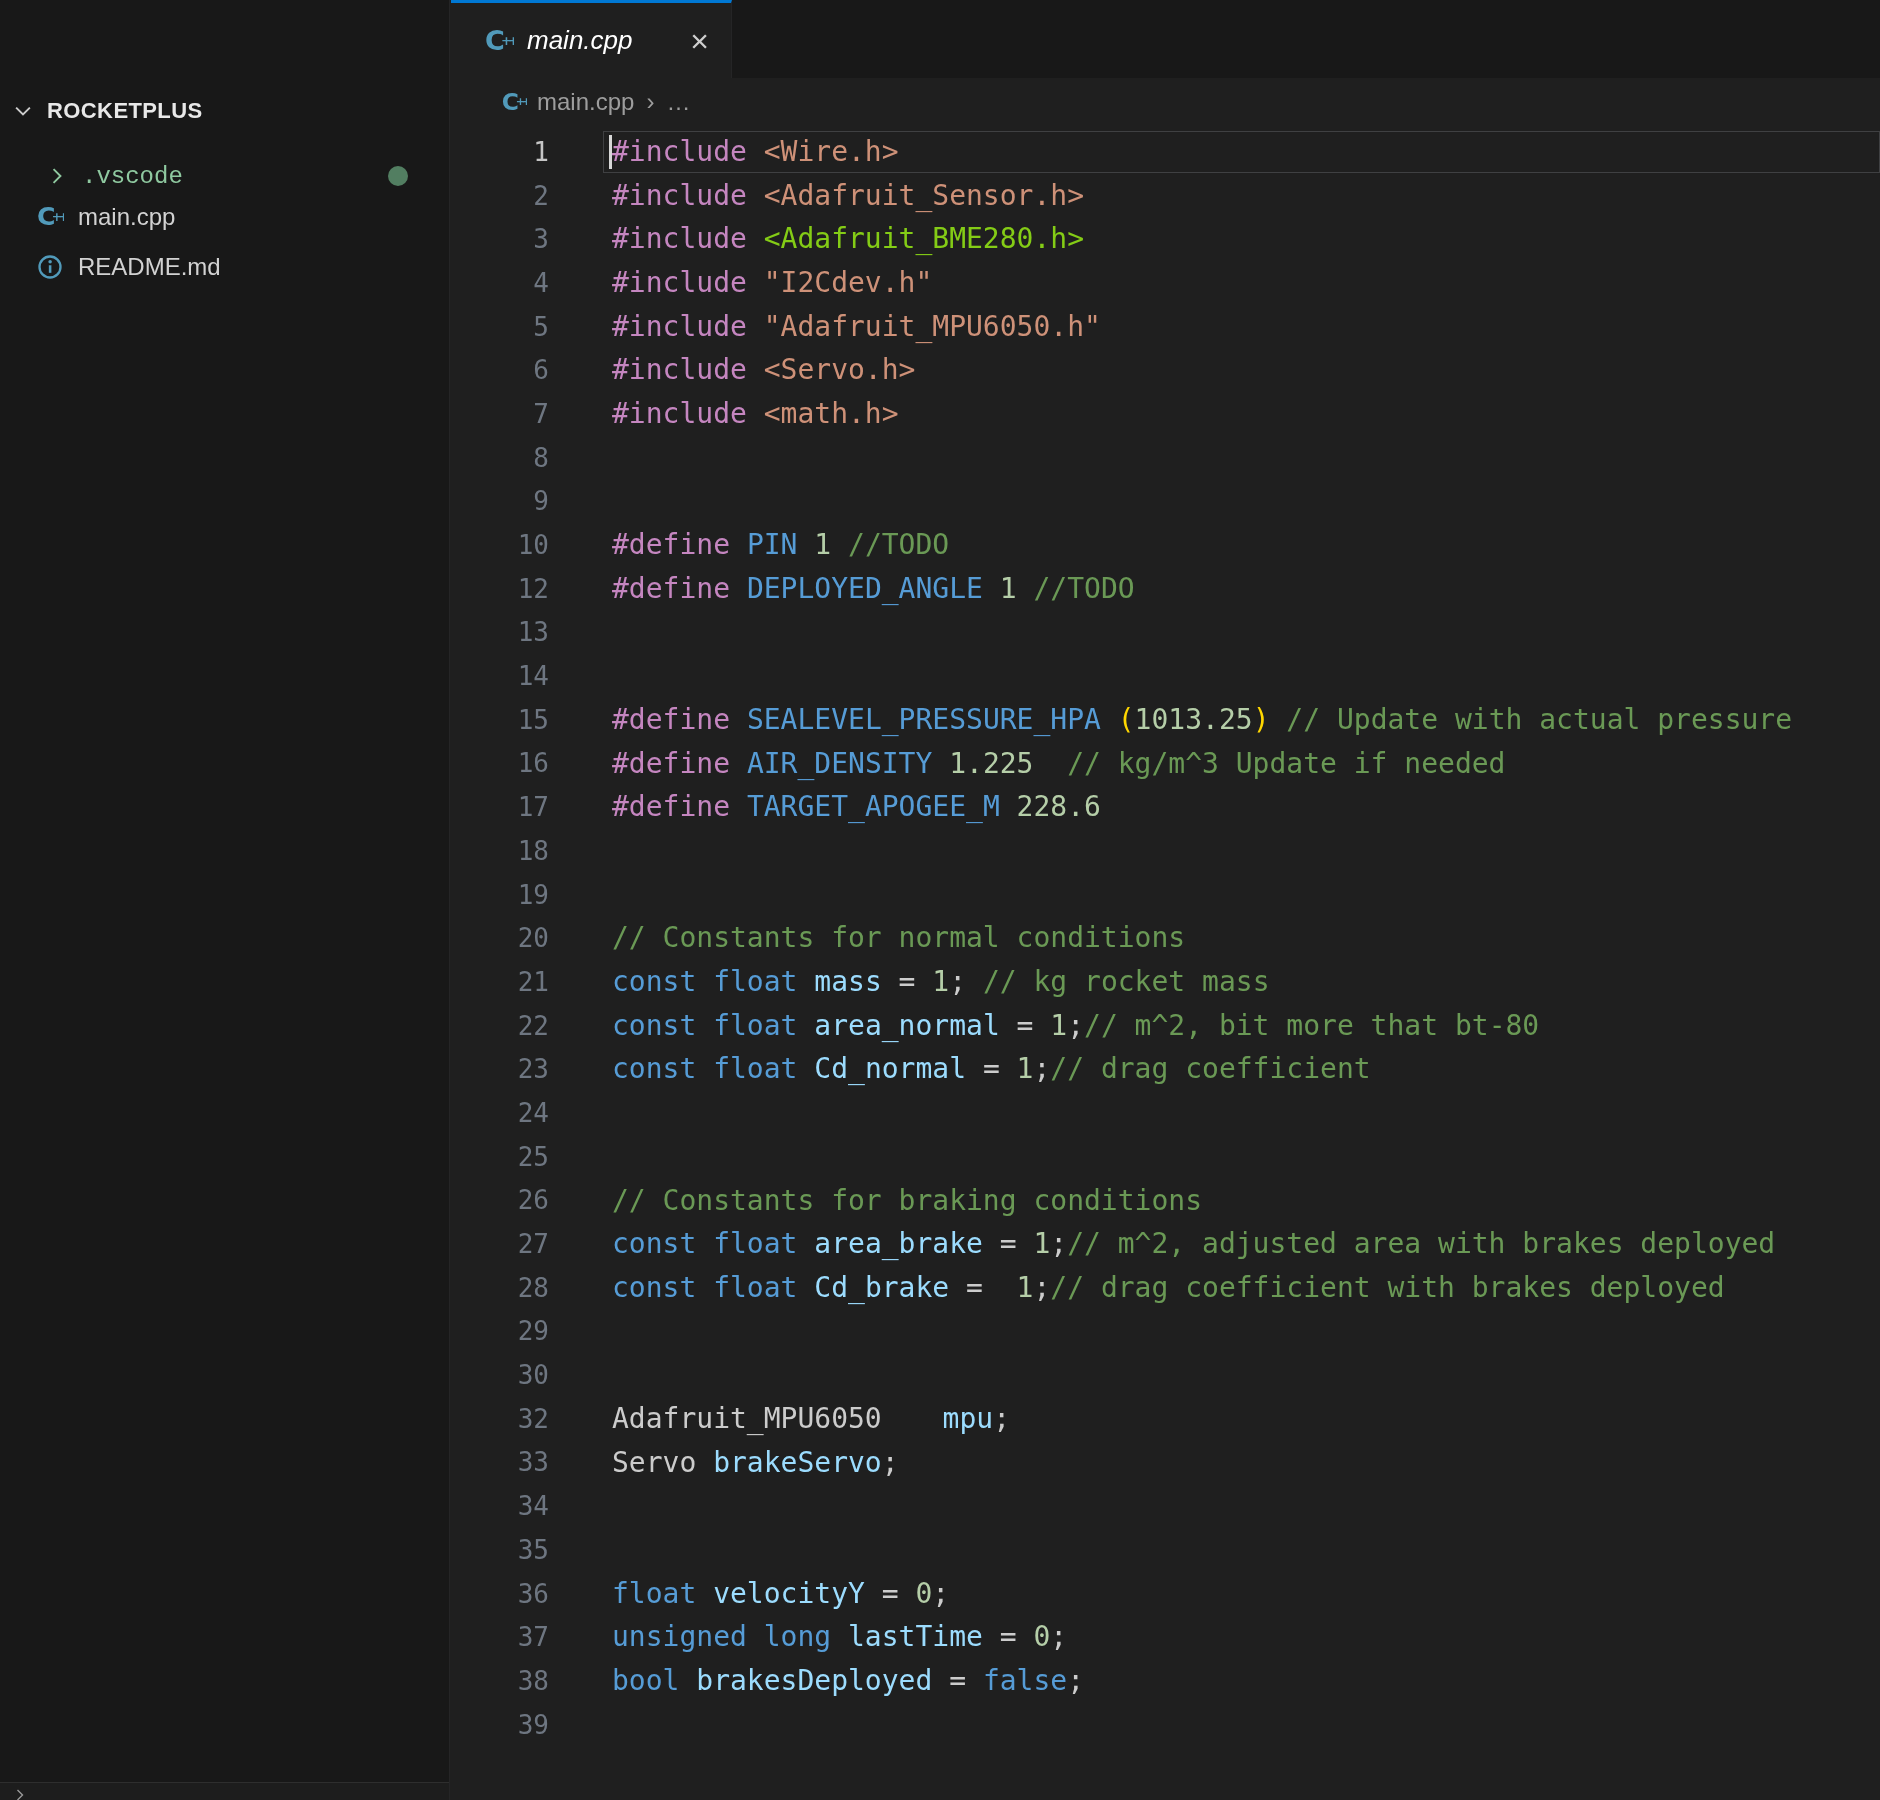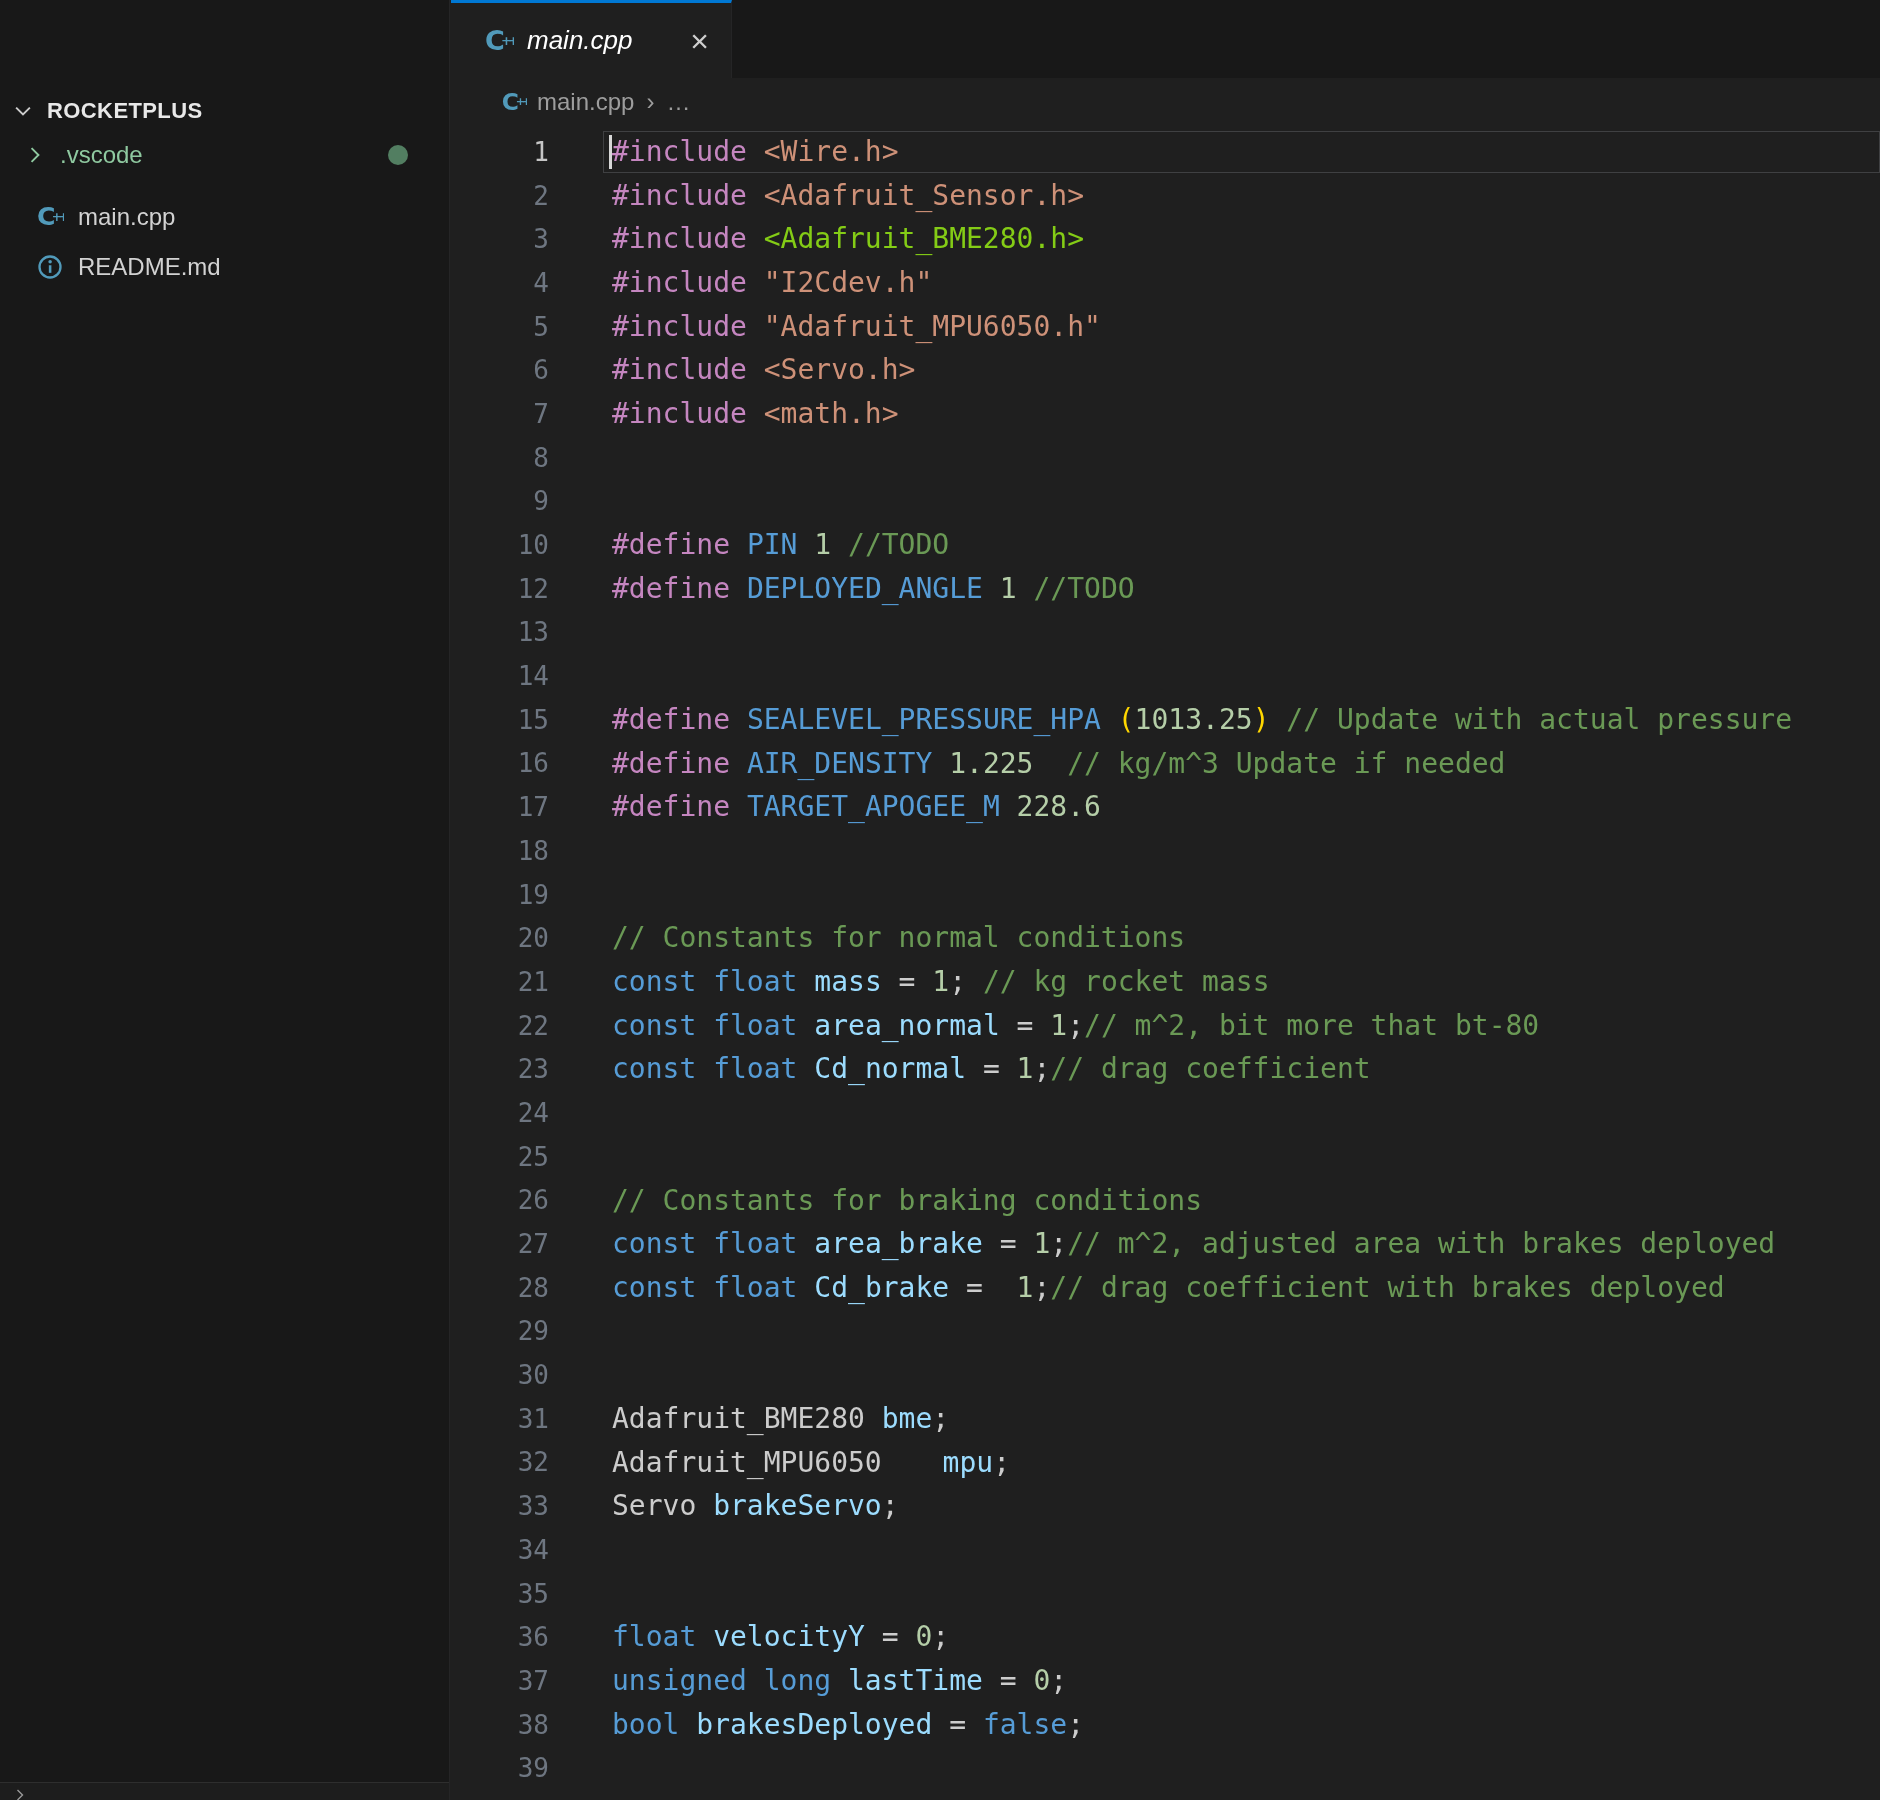--- a/index.html
+++ b/index.html
@@ -18,21 +18,21 @@
   }
   .explorer-header {
     position:absolute; top:0; left:0; right:0; height:70px;
     display:flex; align-items:center; padding:0 48px 0 47px;
   }
   .explorer-title { font-size:20px; color:#bfbfbf; letter-spacing:0.5px; flex:1; }
   .more-btn { font-size:30px; color:#c5c5c5; line-height:20px; cursor:pointer; letter-spacing:2px; }
 
   .row { position:absolute; left:0; right:0; height:50px; display:flex; align-items:center; cursor:pointer; }
   .row-project { top:86px; padding-left:12px; }
-  .row-vscode  { top:130px; padding-left:24px; }
+  .row-vscode  { top:151px; padding-left:46px;font-family:Liberation Mono, monospace; }
   .row-maincpp { top:192px; padding-left:36px; }
   .row-readme  { top:242px; padding-left:36px; }
 
   .project-label { font-size:22px; font-weight:bold; color:#e8e8e8; letter-spacing:0.4px; margin-left:13px; }
   .item-label { font-size:24px; color:#d2d2d2; margin-left:14px; }
   .green-label { color:#8fc9a0; }
   .git-dot {
     position:absolute; right:41px; top:15px; width:20px; height:20px;
     border-radius:50%; background:#527e61;
   }
@@ -273,24 +273,20 @@
       </div>
       <div class="code-line-row">
         <div class="gutter">29</div>
         <div class="code-text"></div>
       </div>
       <div class="code-line-row">
         <div class="gutter">30</div>
         <div class="code-text"></div>
       </div>
       <div class="code-line-row">
-        <div class="gutter">31</div>
-        <div class="code-text"><span style="color: rgb(204, 204, 204);">Adafruit_BME280 </span><span style="color: rgb(156, 220, 254);">bme</span><span style="color: rgb(204, 204, 204);">;</span></div>
-      </div>
-      <div class="code-line-row">
         <div class="gutter">32</div>
         <div class="code-text"><span style="color: rgb(204, 204, 204);">Adafruit_MPU6050 </span><span style="color: rgb(156, 220, 254); margin-left: 44px;">mpu</span><span style="color: rgb(204, 204, 204);">;</span></div>
       </div>
       <div class="code-line-row">
         <div class="gutter">33</div>
         <div class="code-text"><span style="color: rgb(204, 204, 204);">Servo </span><span style="color: rgb(156, 220, 254);">brakeServo</span><span style="color: rgb(204, 204, 204);">;</span></div>
       </div>
       <div class="code-line-row">
         <div class="gutter">34</div>
         <div class="code-text"></div>

